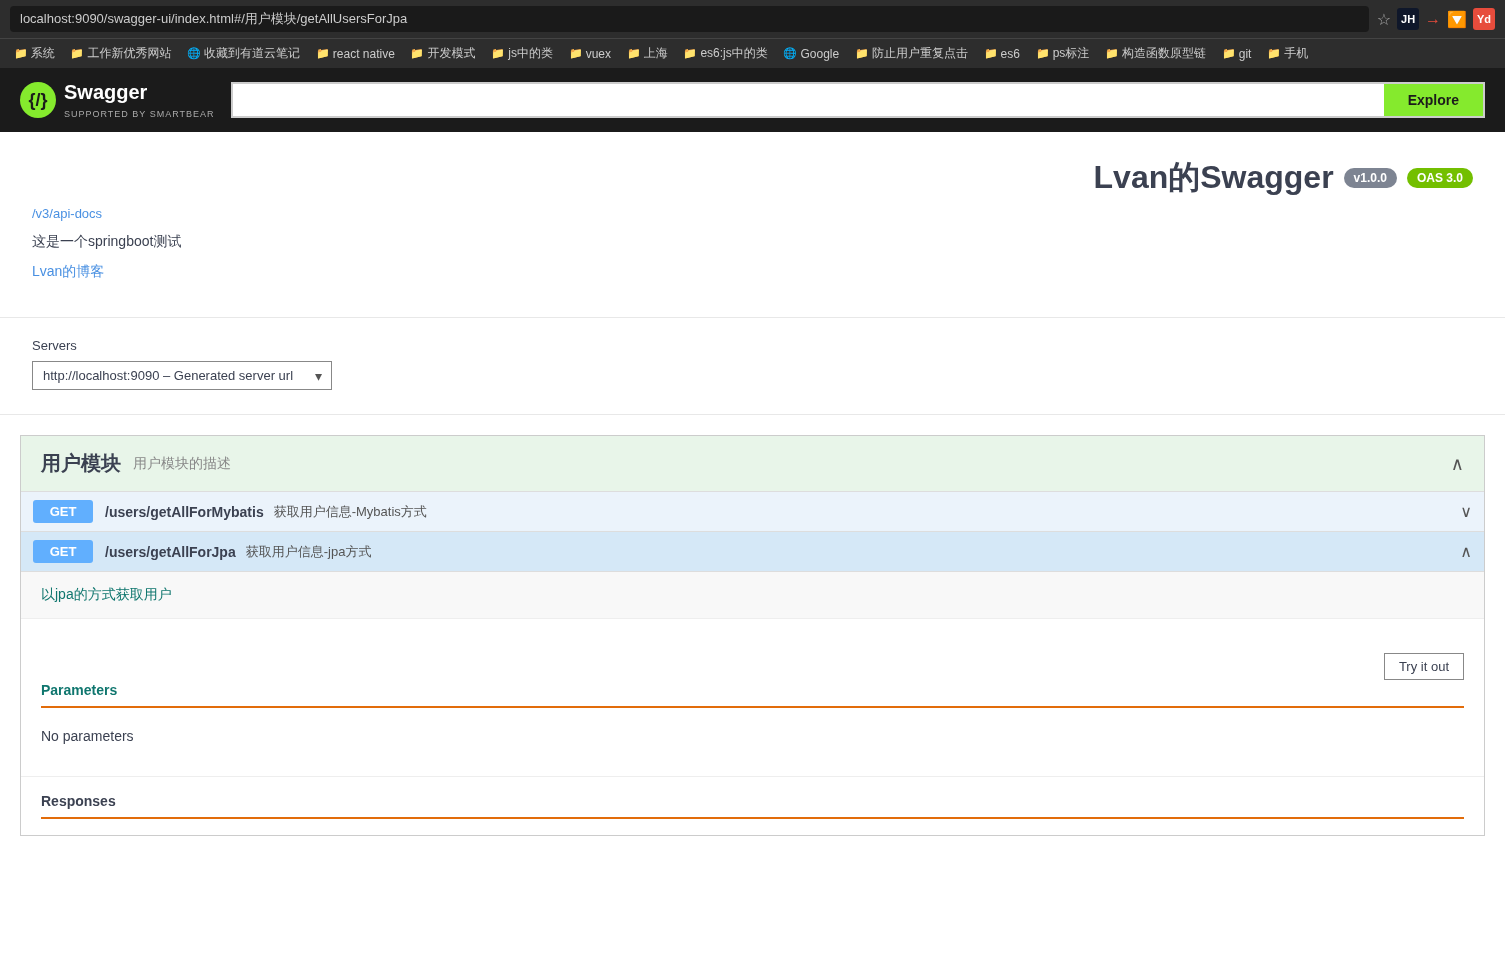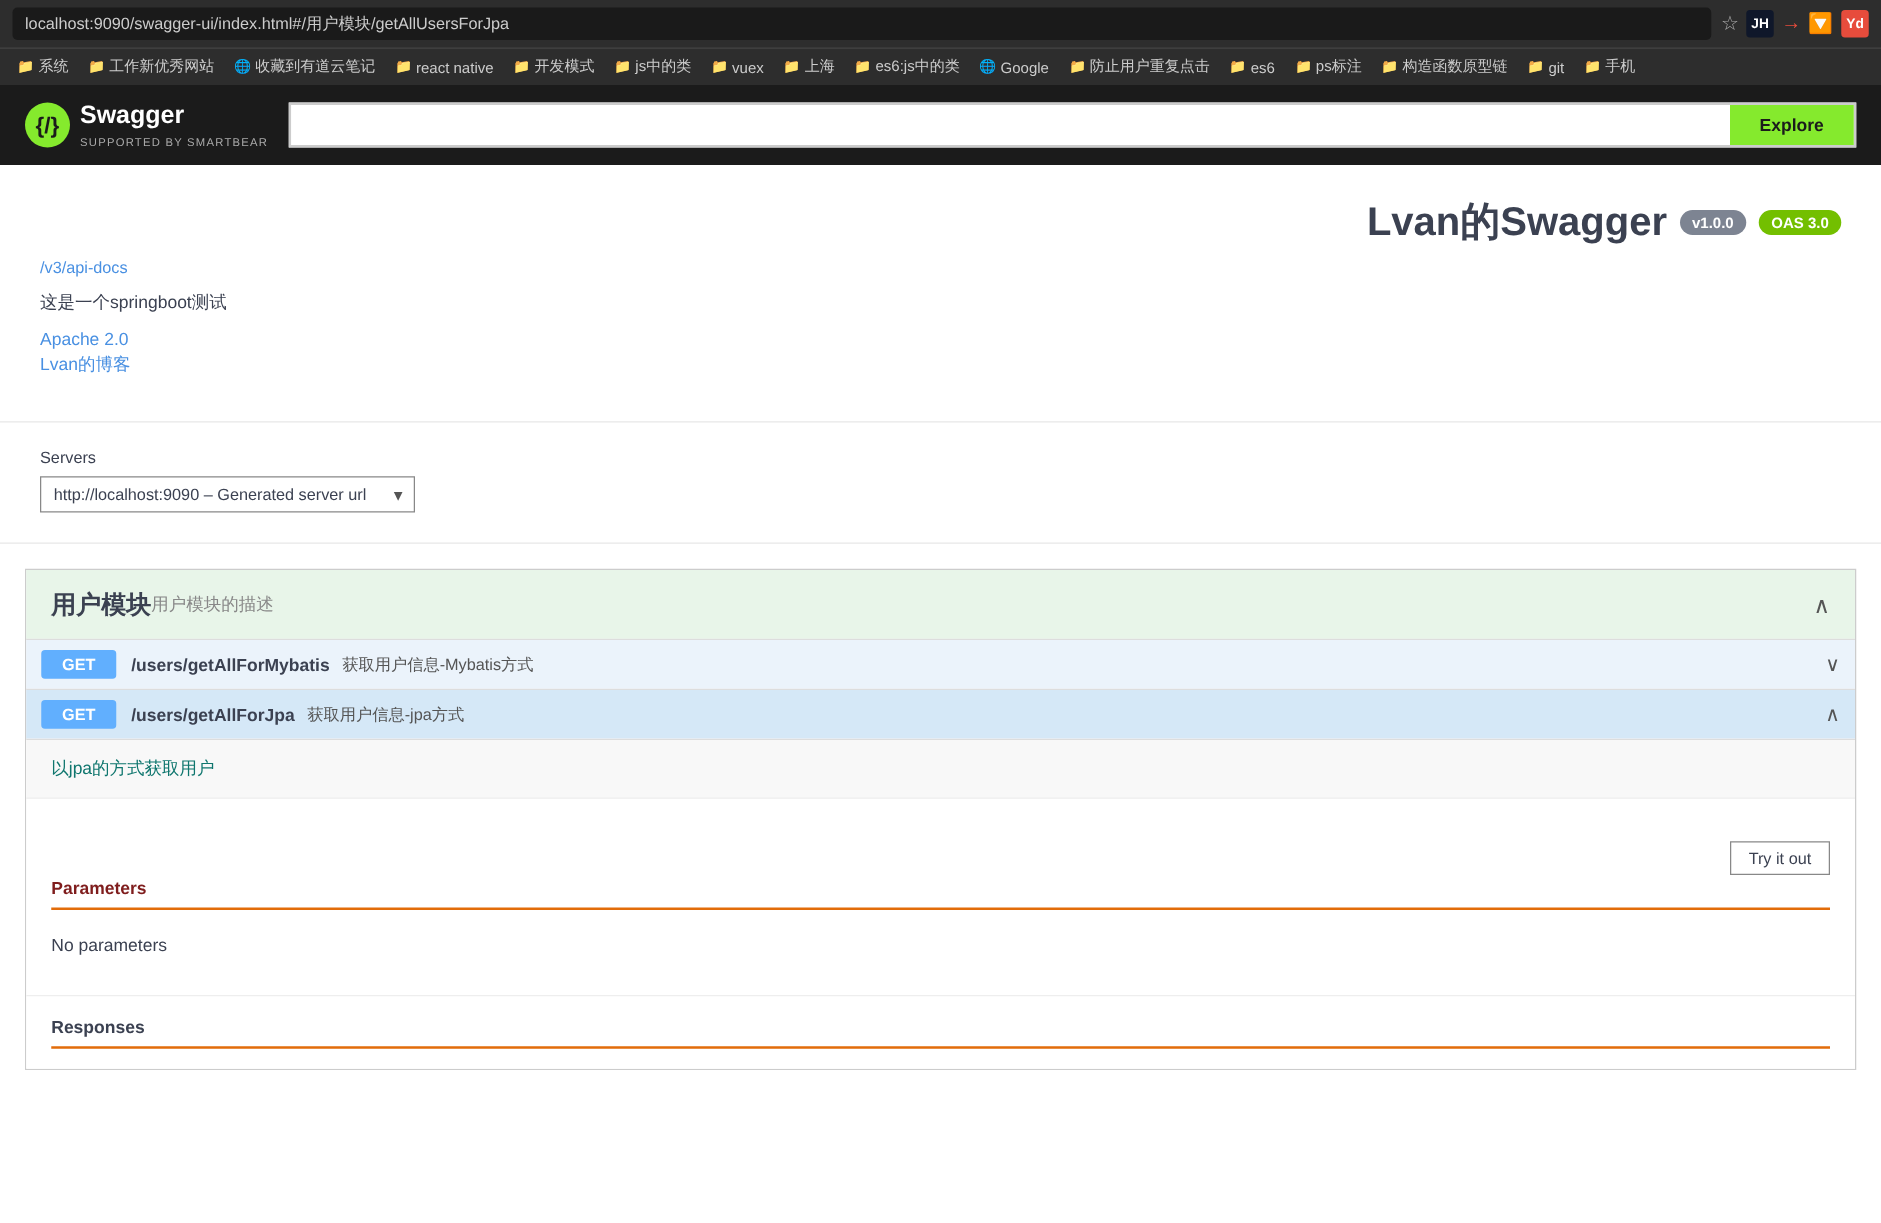--- a/index.html
+++ b/index.html
@@ -45,40 +45,40 @@
 
     
     .swagger-servers { padding: 20px 32px 24px; border-bottom: 1px solid #e8e8e8; }
     .servers-label { font-size: 13px; color: #3b4151; margin-bottom: 8px; }
     .servers-select { border: 1px solid #888; padding: 6px 32px 6px 10px; font-size: 13px; color: #3b4151; background: white; appearance: none; -webkit-appearance: none; cursor: pointer; min-width: 300px; }
     .servers-select-wrapper { position: relative; display: inline-block; }
     .servers-select-wrapper::after { content: '▾'; position: absolute; right: 10px; top: 50%; transform: translateY(-50%); pointer-events: none; color: #555; }
 
     
     .api-section { border: 1px solid #ccc; margin: 20px 20px; }
-    .api-section-header { background: #e8f5e9; padding: 14px 20px; display: flex; align-items: center; gap: 0; cursor: pointer; }
+    .api-section-header { background: #e8f5e9; padding: 14px 20px; display: flex; align-items: center; gap: 12px; cursor: pointer; }
     .api-section-title { font-size: 20px; font-weight: 700; color: #3b4151; }
     .api-section-desc { color: #888; font-size: 14px; }
     .api-section-toggle { margin-left: auto; font-size: 18px; color: #555; }
 
     
     .endpoint-row { border-top: 1px solid #ddd; }
     .endpoint-header { display: flex; align-items: center; padding: 8px 12px; cursor: pointer; background: #ebf3fb; }
     .endpoint-header.expanded { background: #d5e8f7; }
     .method-badge { background: #61affe; color: white; font-weight: 700; font-size: 13px; padding: 4px 12px; border-radius: 3px; min-width: 60px; text-align: center; margin-right: 12px; }
     .endpoint-path { font-size: 14px; font-weight: 600; color: #3b4151; margin-right: 10px; }
     .endpoint-summary { font-size: 13px; color: #555; }
     .endpoint-chevron { margin-left: auto; font-size: 16px; color: #555; }
 
     
     .endpoint-content { background: #fff; border-top: 1px solid #ddd; }
     .endpoint-desc-box { background: #f8f8f8; padding: 14px 20px; border-bottom: 1px solid #eee; color: #0f766e; font-size: 14px; }
     .params-section { padding: 16px 20px; border-bottom: 1px solid #eee; }
     .params-header-row { display: flex; align-items: center; justify-content: space-between; border-bottom: 2px solid #e26c0a; padding-bottom: 8px; margin-bottom: 12px; }
-    .params-title { font-size: 14px; font-weight: 600; color: #7f1d1d; margin-top: 47px; }
+    .params-title { font-size: 14px; font-weight: 600; color: #0f766e; margin-top: 47px; }
     .try-it-out-btn { border: 1px solid #888; background: white; padding: 5px 14px; font-size: 13px; cursor: pointer; color: #3b4151; text-align: right; }
     .no-params { color: #3b4151; font-size: 14px; padding: 8px 0 16px; }
     .responses-section { padding: 16px 20px; }
     .responses-title { font-size: 14px; font-weight: 600; color: #3b4151; border-bottom: 2px solid #e26c0a; padding-bottom: 8px; margin-bottom: 0; }
   </style>
 </head>
 <body>
 
 <div class="browser-chrome">
   <div class="address-bar-row">
@@ -178,21 +178,20 @@
   </div>
 
   <div class="swagger-info">
     <div class="swagger-title-row">
       <h1 class="swagger-title">Lvan的Swagger</h1>
       <span class="badge-version">v1.0.0</span>
       <span class="badge-oas">OAS 3.0</span>
     </div>
     <div class="swagger-docs-link">/v3/api-docs</div>
     <div class="swagger-description">这是一个springboot测试</div>
-    <a class="swagger-link">Apache 2.0</a>
     <a class="swagger-link">Lvan的博客</a>
   </div>
 
   <div class="swagger-servers">
     <div class="servers-label">Servers</div>
     <div class="servers-select-wrapper">
       <select class="servers-select">
         <option>http://localhost:9090 – Generated server url</option>
       </select>
     </div>

